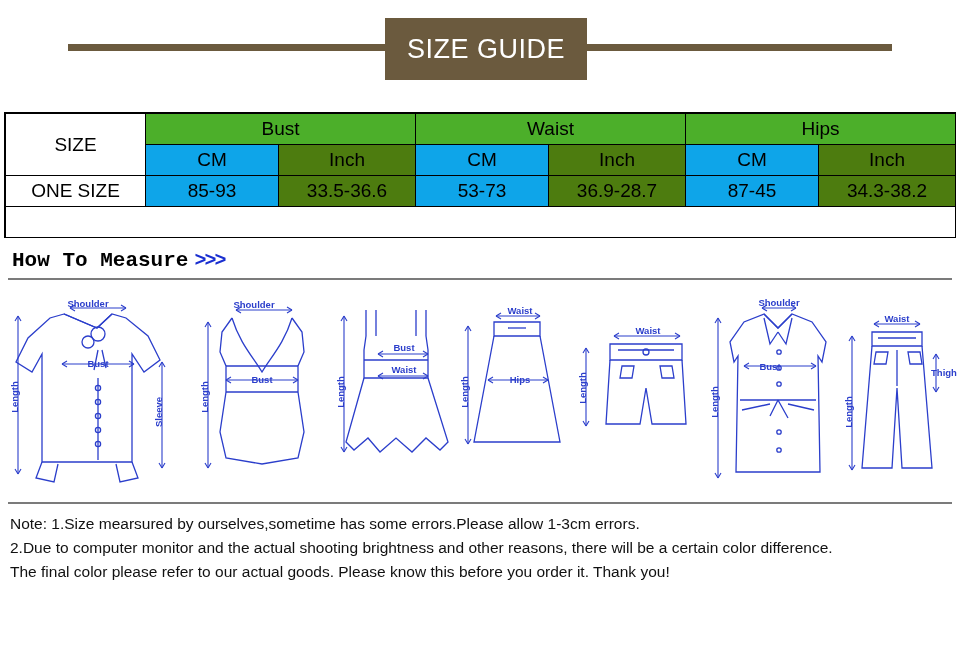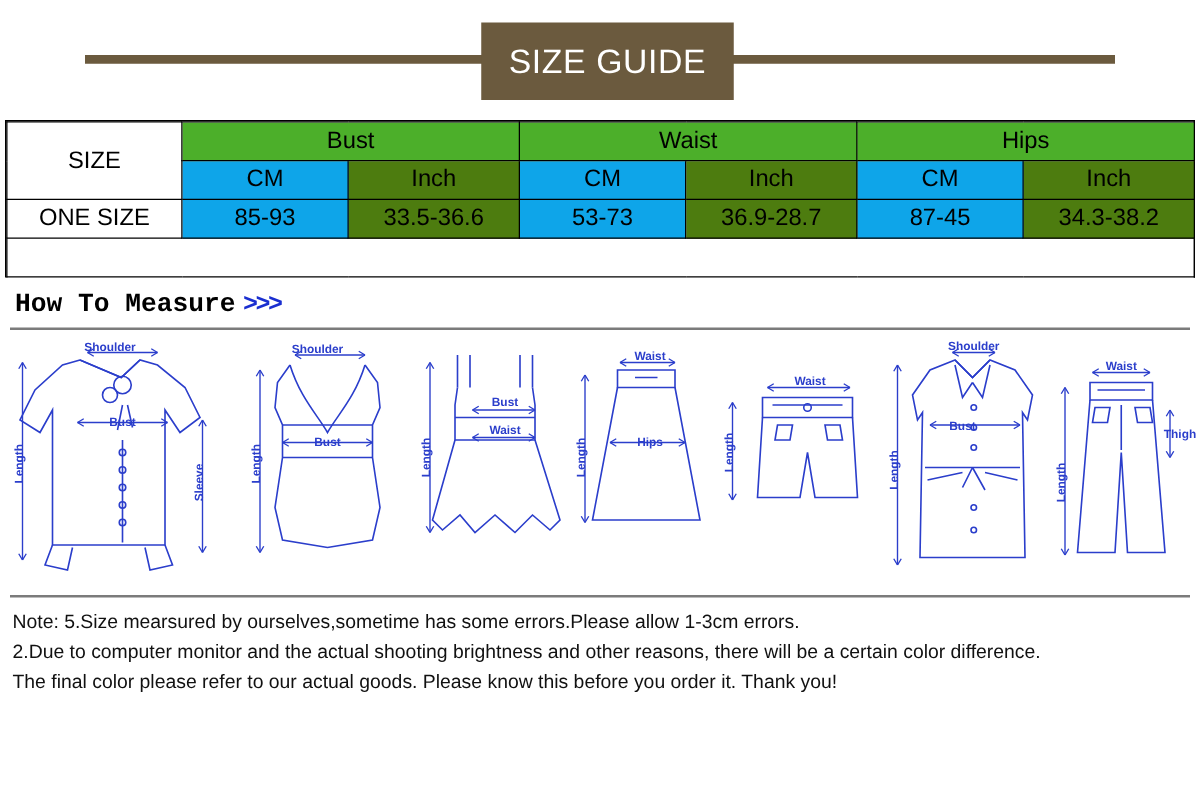--- a/index.html
+++ b/index.html
@@ -9,21 +9,21 @@
     height: 645px;
     background: #ffffff;
     font-family: "Liberation Sans", sans-serif;
     overflow: hidden;
     position: relative;
   }
 
   
   .header {
     position: relative;
-    height: 96px;
+    height: 112px;
     width: 960px;
   }
   .header-rule {
     position: absolute;
     top: 44px;
     left: 68px;
     width: 824px;
     height: 7px;
     background: #6b5a3e;
   }
@@ -95,21 +95,21 @@
     height: 2px;
     background: #7b7b7b;
     margin: 6px 8px 0 8px;
   }
 
   
   .figures {
     position: relative;
     width: 960px;
     height: 210px;
-    margin-top: 2px;
+    margin-top: 12px;
   }
   .fig { position: absolute; top: 0; }
 
   .bottom-divider {
     width: 944px;
     height: 2px;
     background: #7b7b7b;
     margin: 0 8px;
   }
 
@@ -388,16 +388,16 @@
         <text x="104" y="84" text-anchor="middle">Thigh</text>
         <text x="12" y="120" text-anchor="middle" transform="rotate(-90 12 120)">Length</text>
       </g>
     </svg>
   </div>
 </div>
 
 <div class="bottom-divider"></div>
 
 <div class="notes">
-  <div>Note: 5.Size mearsured by ourselves,sometime has some errors.Please allow 1-3cm errors.</div>
+  <div>Note: 1.Size mearsured by ourselves,sometime has some errors.Please allow 1-3cm errors.</div>
   <div>2.Due to computer monitor and the actual shooting brightness and other reasons, there will be a certain color difference.</div>
   <div>The final color please refer to our actual goods. Please know this before you order it. Thank you!</div>
 </div>
 
 </body></html>

